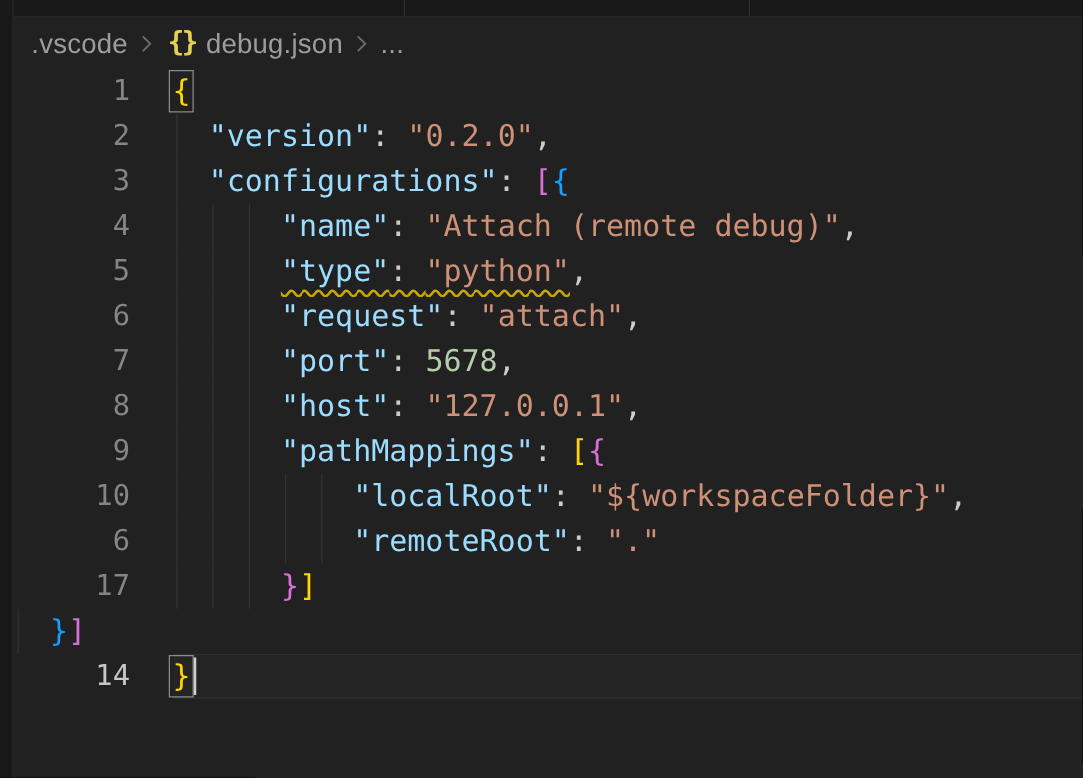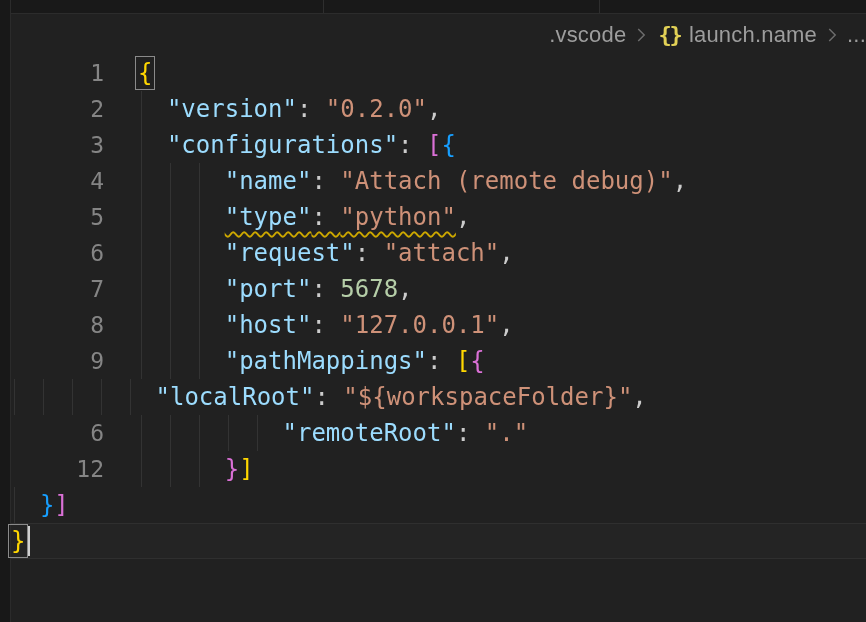--- a/index.html
+++ b/index.html
@@ -19,21 +19,21 @@
   .tab-strip{
     position:absolute;left:11px;top:0;right:0;height:13px;
     background:#191919;border-bottom:1px solid #2c2c2c;
   }
   .tab-sep{position:absolute;top:0;width:1px;height:13px;background:#2e2e2e;}
   
   .breadcrumb{
     position:absolute;left:11px;top:14px;right:0;height:41px;
     display:flex;align-items:center;
     padding-left:14px;
-    color:#9d9d9d;font-size:22px;letter-spacing:.2px;justify-content:flex-end;
+    color:#9d9d9d;font-size:22px;letter-spacing:.2px;
   }
   .crumb{white-space:nowrap;}
   .crumb-chevron{display:inline-block;width:22px;height:22px;margin:0 4px;}
   .json-icon{
     color:#e2d156;font-family:"DejaVu Sans Mono",monospace;
     font-size:22px;font-weight:bold;letter-spacing:-2px;
     margin:0 8px 0 2px;
   }
   
   .code-lines{
@@ -86,21 +86,21 @@
   </div>
 
   <div class="breadcrumb">
     <span class="crumb">.vscode</span>
     <span class="crumb-chevron">
       <svg viewBox="0 0 24 24" width="22" height="22">
           <path d="M9 5.5l6.5 6.5L9 18.5" fill="none" stroke="#6d6d6d" stroke-width="1.6"></path>
         </svg>
     </span>
     <span class="json-icon">{}</span>
-    <span class="crumb">launch.name</span>
+    <span class="crumb">debug.json</span>
     <span class="crumb-chevron">
       <svg viewBox="0 0 24 24" width="22" height="22">
           <path d="M9 5.5l6.5 6.5L9 18.5" fill="none" stroke="#6d6d6d" stroke-width="1.6"></path>
         </svg>
     </span>
     <span class="crumb">...</span>
   </div>
 
   <div class="code-lines">
       <div class="row">
@@ -133,31 +133,33 @@
       </div>
       <div class="row">
         <div class="gutter">8</div>
         <div class="code"><i class="guide" style="left: calc(0ch + 3px);"></i><i class="guide" style="left: calc(2ch + 3px);"></i><i class="guide" style="left: calc(4ch + 3px);"></i><span>      <span style="color: rgb(156, 220, 254);">"host"</span><span style="color: rgb(204, 204, 204);">: </span><span style="color: rgb(206, 145, 120);">"127.0.0.1"</span><span style="color: rgb(204, 204, 204);">,</span></span></div>
       </div>
       <div class="row">
         <div class="gutter">9</div>
         <div class="code"><i class="guide" style="left: calc(0ch + 3px);"></i><i class="guide" style="left: calc(2ch + 3px);"></i><i class="guide" style="left: calc(4ch + 3px);"></i><span>      <span style="color: rgb(156, 220, 254);">"pathMappings"</span><span style="color: rgb(204, 204, 204);">: </span><span style="color: rgb(255, 215, 0);">[</span><span style="color: rgb(218, 112, 214);">{</span></span></div>
       </div>
       <div class="row">
+        <div class="gutter">10</div>
         <div class="code"><i class="guide" style="left: calc(0ch + 3px);"></i><i class="guide" style="left: calc(2ch + 3px);"></i><i class="guide" style="left: calc(4ch + 3px);"></i><i class="guide" style="left: calc(6ch + 3px);"></i><i class="guide" style="left: calc(8ch + 3px);"></i><span>          <span style="color: rgb(156, 220, 254);">"localRoot"</span><span style="color: rgb(204, 204, 204);">: </span><span style="color: rgb(206, 145, 120);">"${workspaceFolder}"</span><span style="color: rgb(204, 204, 204);">,</span></span></div>
       </div>
       <div class="row">
         <div class="gutter">6</div>
         <div class="code"><i class="guide" style="left: calc(0ch + 3px);"></i><i class="guide" style="left: calc(2ch + 3px);"></i><i class="guide" style="left: calc(4ch + 3px);"></i><i class="guide" style="left: calc(6ch + 3px);"></i><i class="guide" style="left: calc(8ch + 3px);"></i><span>          <span style="color: rgb(156, 220, 254);">"remoteRoot"</span><span style="color: rgb(204, 204, 204);">: </span><span style="color: rgb(206, 145, 120);">"."</span></span></div>
       </div>
       <div class="row">
-        <div class="gutter">12</div>
+        <div class="gutter">17</div>
         <div class="code"><i class="guide" style="left: calc(0ch + 3px);"></i><i class="guide" style="left: calc(2ch + 3px);"></i><i class="guide" style="left: calc(4ch + 3px);"></i><span>      <span style="color: rgb(218, 112, 214);">}</span><span style="color: rgb(255, 215, 0);">]</span></span></div>
       </div>
       <div class="row">
         <div class="code"><i class="guide" style="left: calc(0ch + 3px);"></i><span>  <span style="color: rgb(23, 159, 255);">}</span><span style="color: rgb(218, 112, 214);">]</span></span></div>
       </div>
       <div class="row current">
+        <div class="gutter">14</div>
         <div class="code"><span><span class="bracket-box" style="color: rgb(255, 215, 0);">}</span></span><span class="cursor" style="left: calc(1ch + 3px);"></span></div>
       </div>
     </div>
 
 </div>
 
 </body></html>

